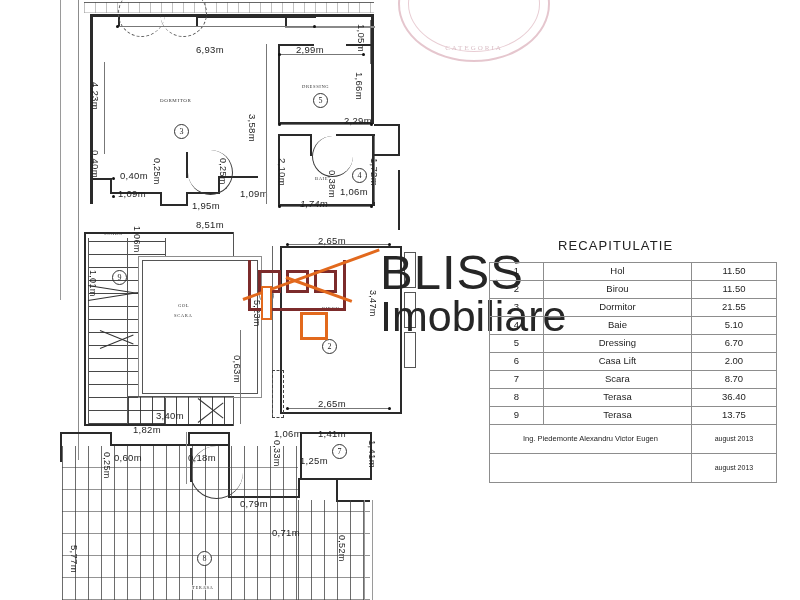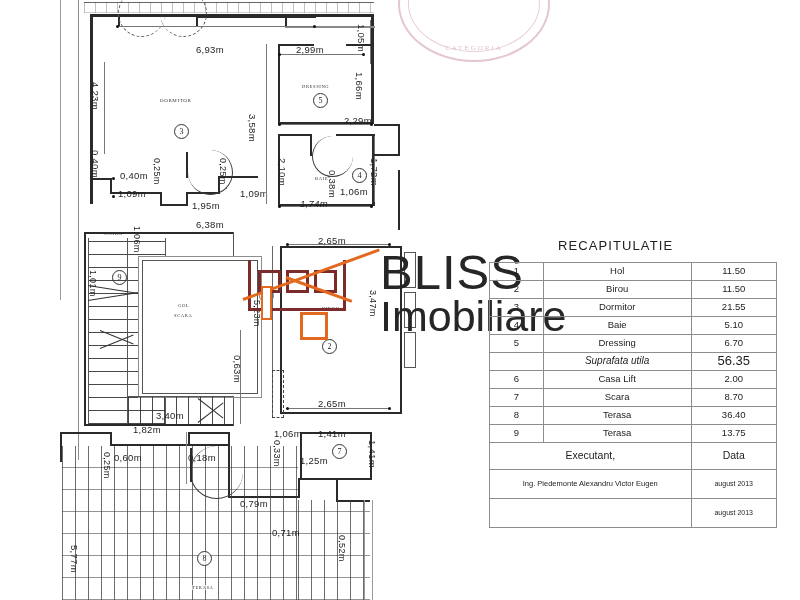--- a/index.html
+++ b/index.html
@@ -122,21 +122,21 @@
 
   <div class="arc" style="left:188px;top:150px;width:44px;height:44px;border-top:none;border-left:none;"></div>
   <div class="wall" style="left:186px;top:152px;width:2px;height:26px;"></div>
 
   <div class="dim" style="left:120px;top:170px;">0,40m</div>
   <div class="dot" style="left:112px;top:177px;"></div>
   <div class="dim" style="left:118px;top:188px;">1,09m</div>
   <div class="dot" style="left:112px;top:195px;"></div>
   <div class="dim" style="left:240px;top:188px;">1,09m</div>
   <div class="dim" style="left:192px;top:200px;">1,95m</div>
-  <div class="dim" style="left:196px;top:219px;">6,38m</div>
+  <div class="dim" style="left:196px;top:219px;">8,51m</div>
 
   <div class="dim dimv" style="left:162px;top:158px;transform:rotate(90deg);font-size:9px;">0,25m</div>
   <div class="dim dimv" style="left:228px;top:158px;transform:rotate(90deg);font-size:9px;">0,25m</div>
 
   <div class="wall" style="left:278px;top:44px;width:2px;height:80px;"></div>
   <div class="wall" style="left:278px;top:44px;width:36px;height:2px;"></div>
   <div class="wall" style="left:346px;top:44px;width:28px;height:2px;"></div>
   <div class="wall" style="left:371px;top:44px;width:2.5px;height:80px;"></div>
   <div class="wall" style="left:278px;top:122px;width:96px;height:2px;"></div>
 
@@ -338,25 +338,20 @@
       <td class="c1">4</td>
       <td class="c2">Baie</td>
       <td class="c3">5.10</td>
     </tr>
     <tr>
       <td class="c1">5</td>
       <td class="c2">Dressing</td>
       <td class="c3">6.70</td>
     </tr>
 
-    <tr>
-      <td class="c1"></td>
-      <td class="c2 sum">Suprafata utila</td>
-      <td class="c3 sumv">56.35</td>
-    </tr>
 
     <tr>
       <td class="c1">6</td>
       <td class="c2">Casa Lift</td>
       <td class="c3">2.00</td>
     </tr>
     <tr>
       <td class="c1">7</td>
       <td class="c2">Scara</td>
       <td class="c3">8.70</td>
@@ -367,24 +362,20 @@
       <td class="c3">36.40</td>
     </tr>
     <tr>
       <td class="c1">9</td>
       <td class="c2">Terasa</td>
       <td class="c3">13.75</td>
     </tr>
 
 
     <tr>
-      <td class="tall" colspan="2">Executant,</td>
-      <td class="tall">Data</td>
-    </tr>
-    <tr>
       <td class="sig" colspan="2">Ing. Piedemonte Alexandru Victor Eugen</td>
       <td class="small">august 2013</td>
     </tr>
     <tr>
       <td class="sig" colspan="2"></td>
       <td class="small">august 2013</td>
     </tr>
   </tbody>
 </table>
 

